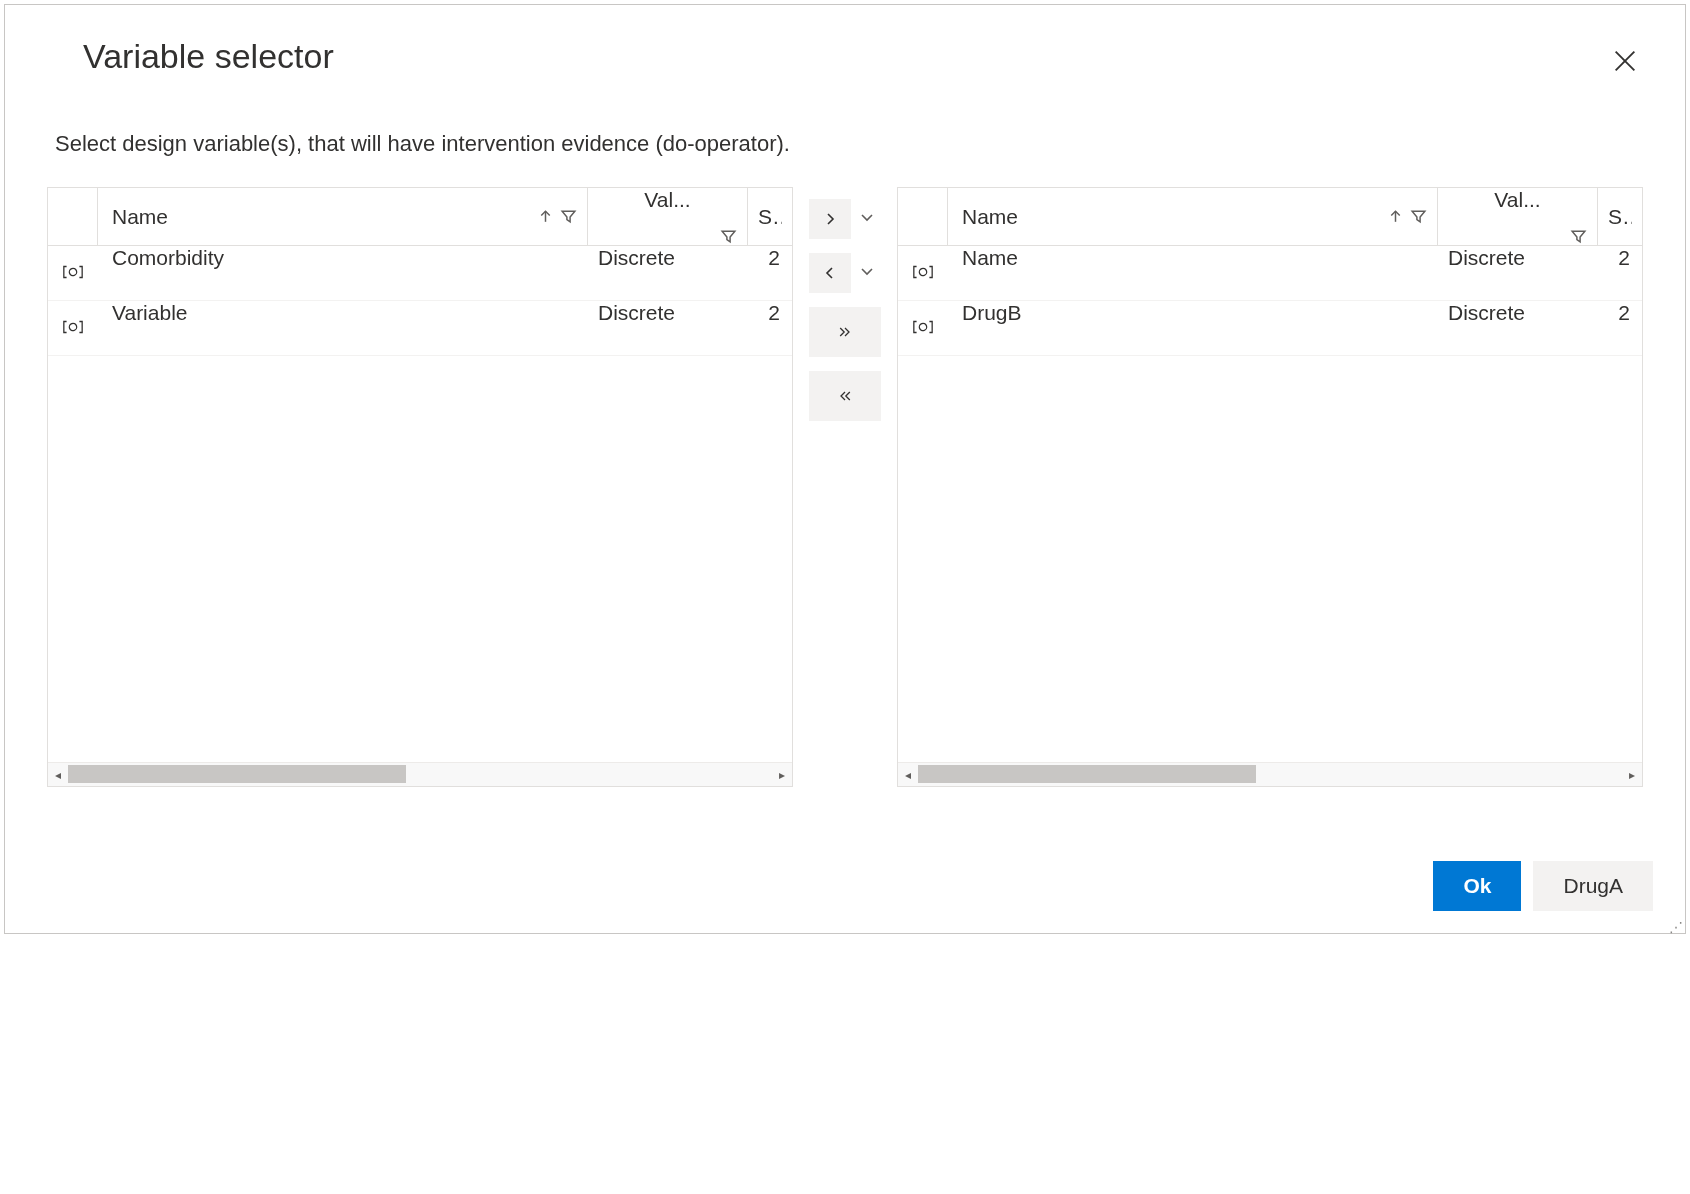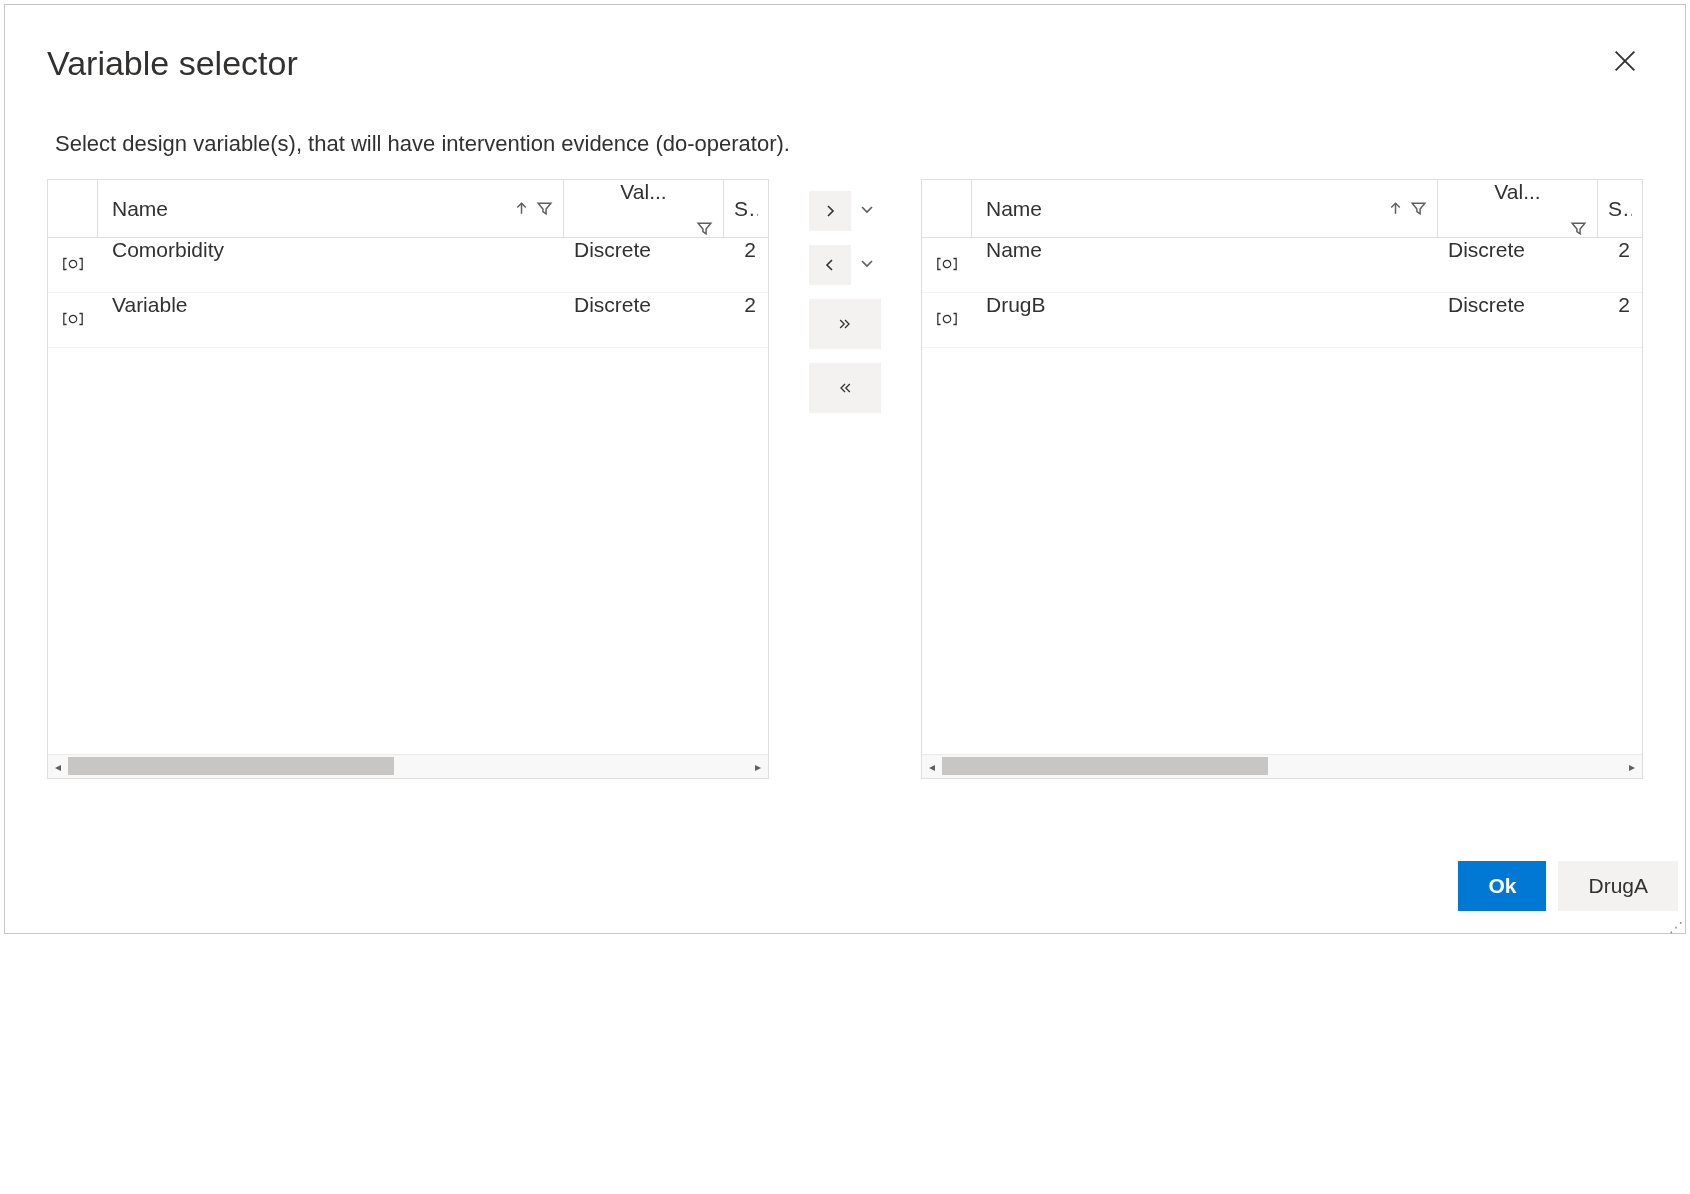--- a/index.html
+++ b/index.html
@@ -13,44 +13,45 @@
   .dialog {
     border: 1px solid #c8c6c4;
     width: 100%;
     height: 930px;
     position: relative;
     padding: 32px 42px 28px 42px;
   }
   .dialog-header {
     display: flex;
     justify-content: space-between;
-    align-items: flex-end;
+    align-items: flex-start;
     margin-bottom: 48px;
+    margin-left: 36px;
   }
   .dialog-title {
     font-size: 34px;
     font-weight: 400;
     color: #323130;
   }
   .close-x {
     cursor: pointer;
     padding: 4px;
     margin-top: 6px;
   }
   .close-x svg { width: 28px; height: 28px; }
   .instruction {
     font-size: 22px;
     color: #323130;
-    margin-bottom: 22px;
+    margin-bottom: 30px;
     padding-left: 8px;
   }
   .selector-body {
     display: flex;
     align-items: stretch;
-    gap: 40px;
+    gap: 16px;
   }
   .grid-wrap {
     flex: 1;
     border: 1px solid #e1dfdd;
     display: flex;
     flex-direction: column;
     height: 600px;
   }
   .grid-header {
     display: flex;
@@ -129,21 +130,21 @@
     align-items: center;
     justify-content: center;
     cursor: pointer;
     color: #323130;
   }
   .tbtn.tall { height: 50px; width: 72px; }
   .tbtn svg { width: 16px; height: 16px; }
   .chev-side svg { width: 16px; height: 16px; color: #605e5c; }
   .dialog-footer {
     position: absolute;
-    right: 7px;
+    right: 32px;
     bottom: 22px;
     display: flex;
     gap: 12px;
     align-items: flex-end;
   }
   .btn {
     height: 50px;
     padding: 0 30px;
     font-size: 21px;
     border: none;

